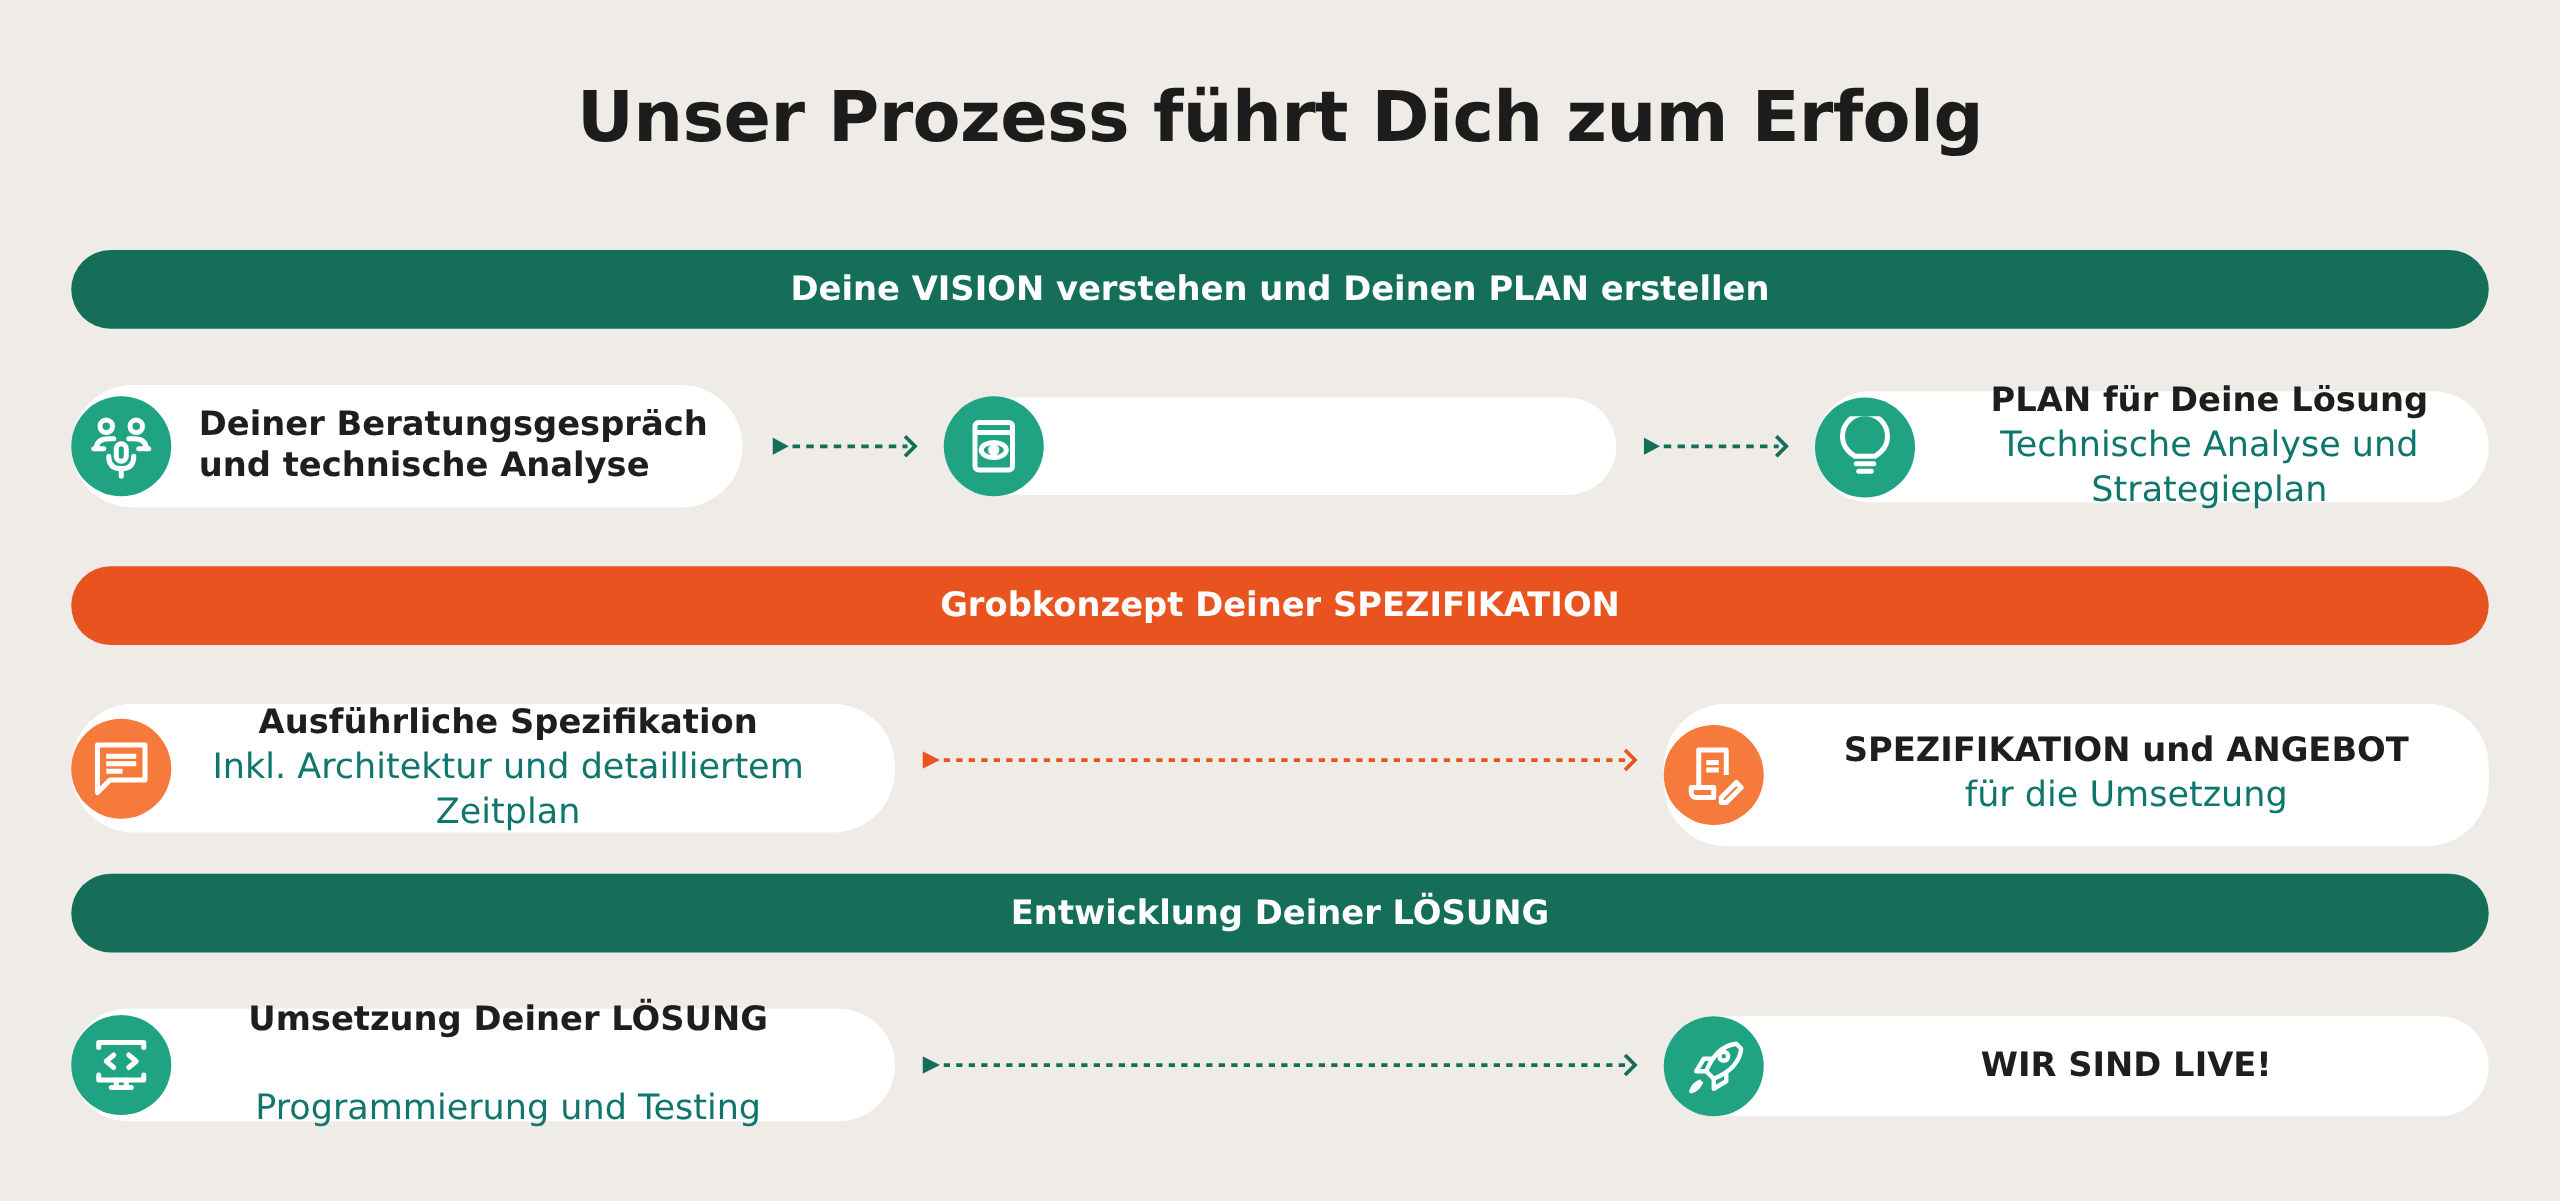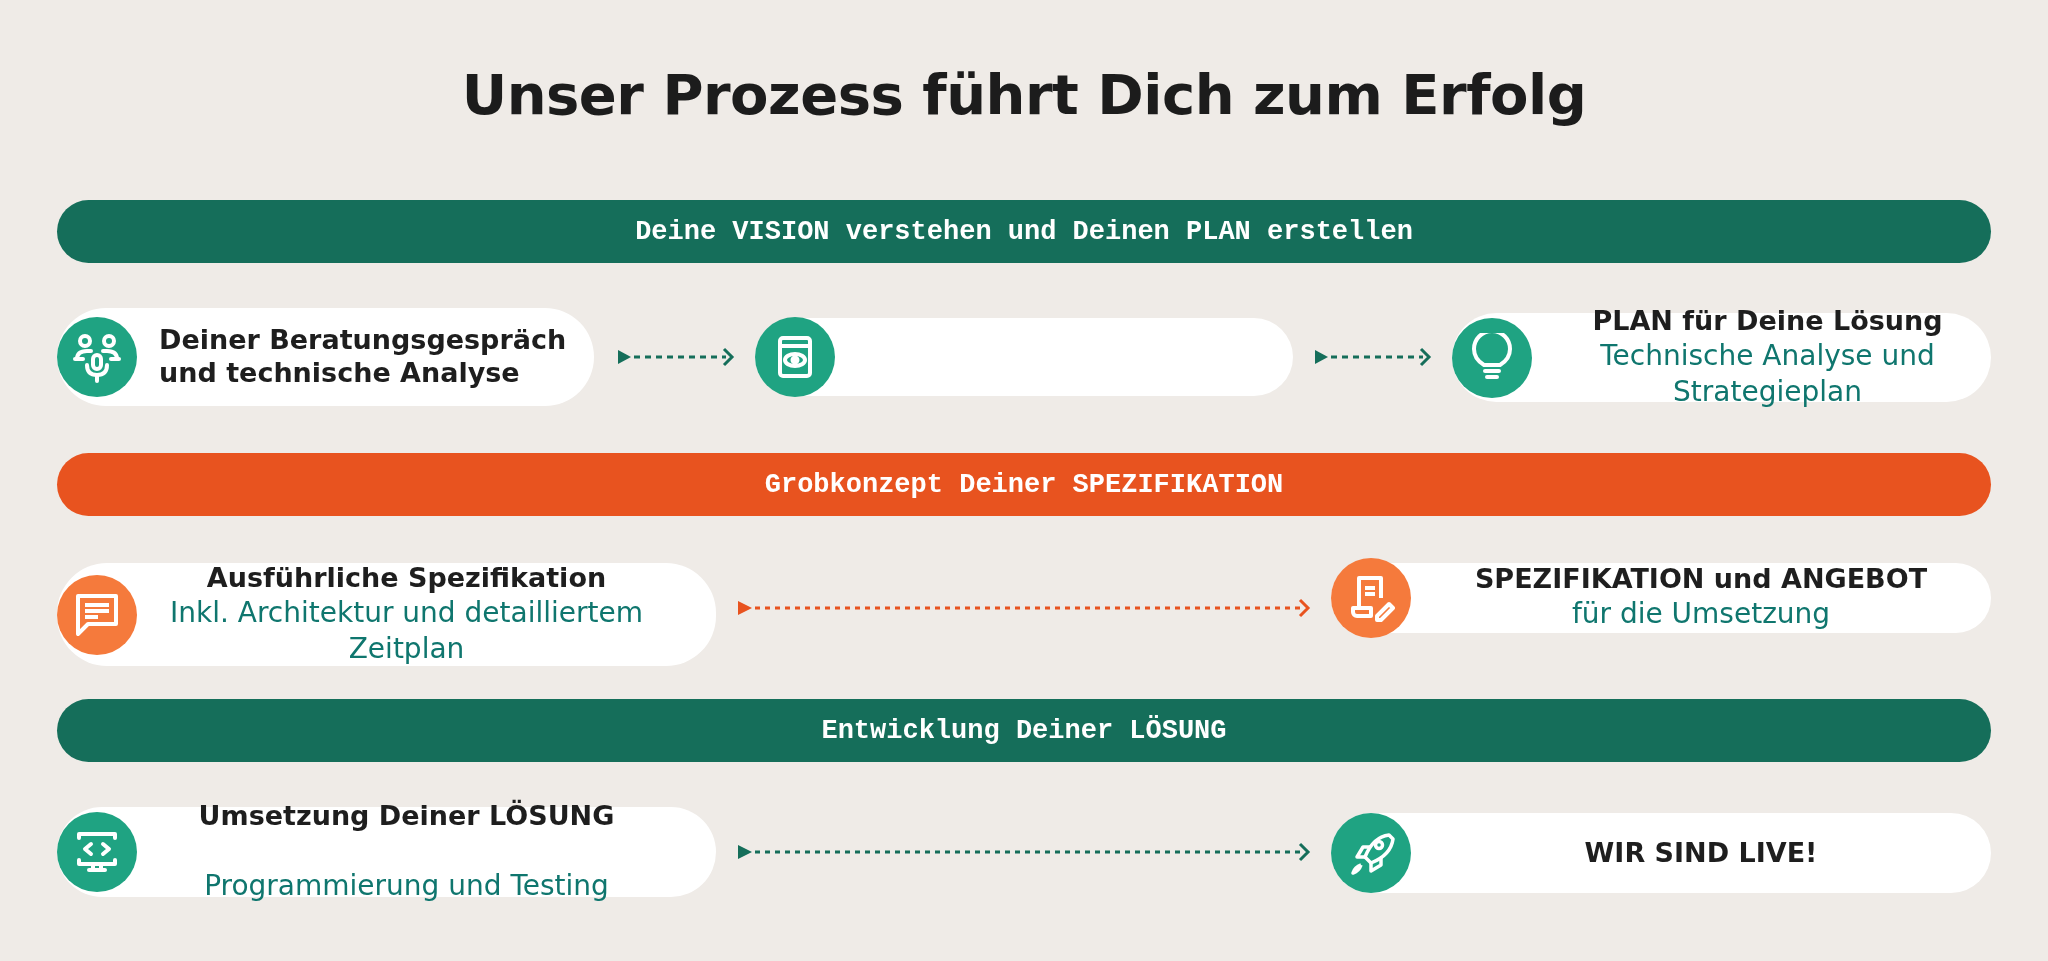--- a/index.html
+++ b/index.html
@@ -11,21 +11,21 @@
     position: relative;
   }
   .title {
     position: absolute; left: 0; right: 0; top: 62px;
     text-align: center; font-size: 56px; font-weight: bold;
     color: #1c1c1c; letter-spacing: -0.5px;
   }
   .band {
     position: absolute; left: 57px; width: 1934px; height: 63px;
     border-radius: 32px; color: #fff; font-weight: bold; font-size: 27px;
-    display: flex; align-items: center; justify-content: center; font-family: Liberation Mono, monospace;
+    display: flex; align-items: center; justify-content: center;
   }
   .band.green { background: #156e5a; }
   .band.orange { background: #e8531f; }
   .pill {
     position: absolute; background: #fff; border-radius: 50px;
     display: flex; align-items: center;
   }
   .pill .icon {
     position: absolute; left: 0; top: 50%; transform: translateY(-50%);
     width: 80px; height: 80px; border-radius: 50%;
@@ -121,21 +121,21 @@
     <div class="t-sub">Inkl. Architektur und detailliertem Zeitplan</div>
   </div>
 </div>
 
 <svg class="arrow" style="left:738px; top:598px; width:574px;" viewBox="0 0 574 20">
   <polygon points="0,3 14,10 0,17" fill="#e8531f"></polygon>
   <line x1="17" y1="10" x2="564" y2="10" stroke="#e8531f" stroke-width="3" stroke-dasharray="5,5"></line>
   <polyline points="562,2 570,10 562,18" fill="none" stroke="#e8531f" stroke-width="3"></polyline>
 </svg>
 
-<div class="pill" style="left:1331px; top:563px; width:660px; height:70px;">
+<div class="pill" style="left:1331px; top:563px; width:660px; height:114px;">
   <div class="icon orange">
     <svg width="48" height="48" viewBox="0 0 48 48" fill="none" stroke="#fff" stroke-width="4" stroke-linejoin="round">
       <path d="M12 34 v-30 h22 v20"></path>
       <line x1="18" y1="14" x2="28" y2="14"></line>
       <line x1="18" y1="20" x2="28" y2="20"></line>
       <path d="M6 34 h18 v8 h-14 a4 4 0 0 1 -4-4 z"></path>
       <path d="M30 42 l12-12 l4 4 l-12 12 h-4 z"></path>
     </svg>
   </div>
   <div class="text center" style="left:80px; right:0;">

